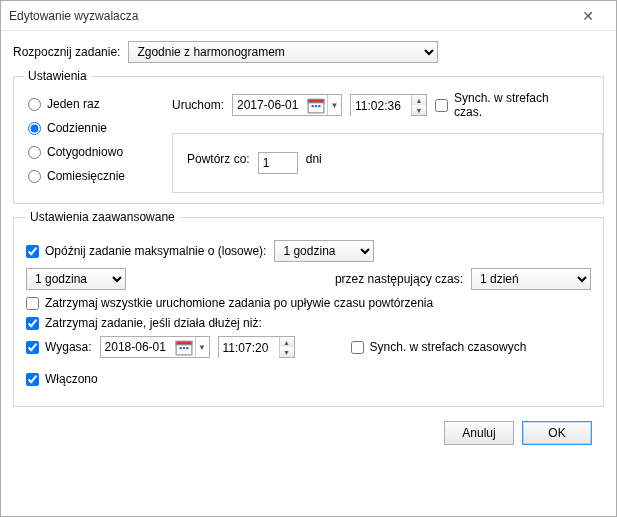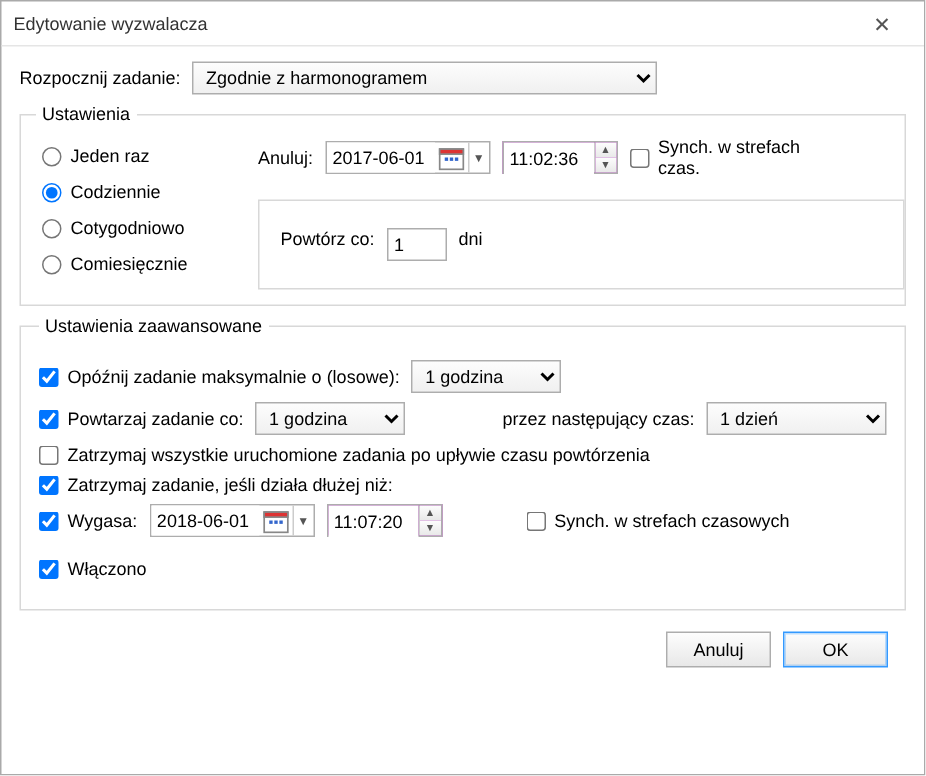--- a/index.html
+++ b/index.html
@@ -76,21 +76,21 @@
             <input type="radio" name="sched" style="">
             <span>Cotygodniowo</span>
           </label>
           <label class="radio-row">
             <input type="radio" name="sched" style="">
             <span>Comiesięcznie</span>
           </label>
         </div>
         <div class="right-col">
           <div class="runrow">
-            <span>Anuluj:</span>
+            <span>Uruchom:</span>
             <span class="dateinput">
               <input type="text" value="2017-06-01" style="">
               <span class="cal-icon">
                 <svg viewBox="0 0 16 16">
                     <rect x="1" y="3" width="14" height="12" fill="#fff" stroke="#888"></rect>
                     <rect x="1" y="3" width="14" height="3" fill="#d33" stroke="#888"></rect>
                     <rect x="4" y="8" width="2" height="2" fill="#36c"></rect>
                     <rect x="7" y="8" width="2" height="2" fill="#36c"></rect>
                     <rect x="10" y="8" width="2" height="2" fill="#36c"></rect>
                   </svg>
@@ -128,24 +128,20 @@
           <label class="chk">
             <input type="checkbox" checked="" style="">
             <span>Opóźnij zadanie maksymalnie o (losowe):</span>
           </label>
           <select class="short">
             <option>1 godzina</option>
           </select>
         </div>
 
         <div class="arow">
-          <label class="chk">
-            <input type="checkbox" checked="" style="">
-            <span>Powtarzaj zadanie co:</span>
-          </label>
           <select class="short">
             <option>1 godzina</option>
           </select>
           <span style="flex:1"></span>
           <span>przez następujący czas:</span>
           <select class="med">
             <option>1 dzień</option>
           </select>
         </div>
 

